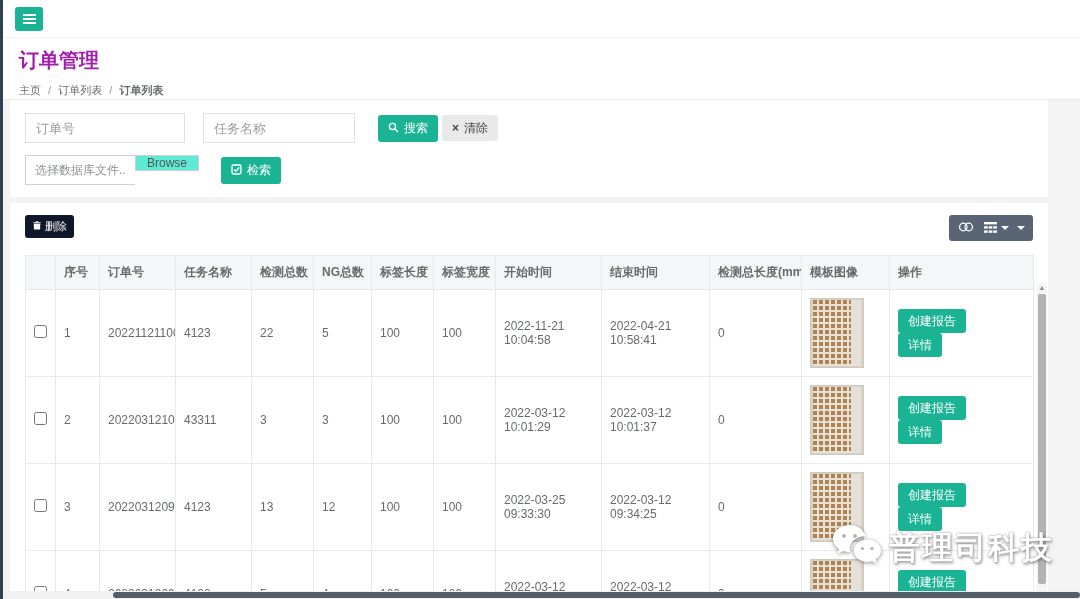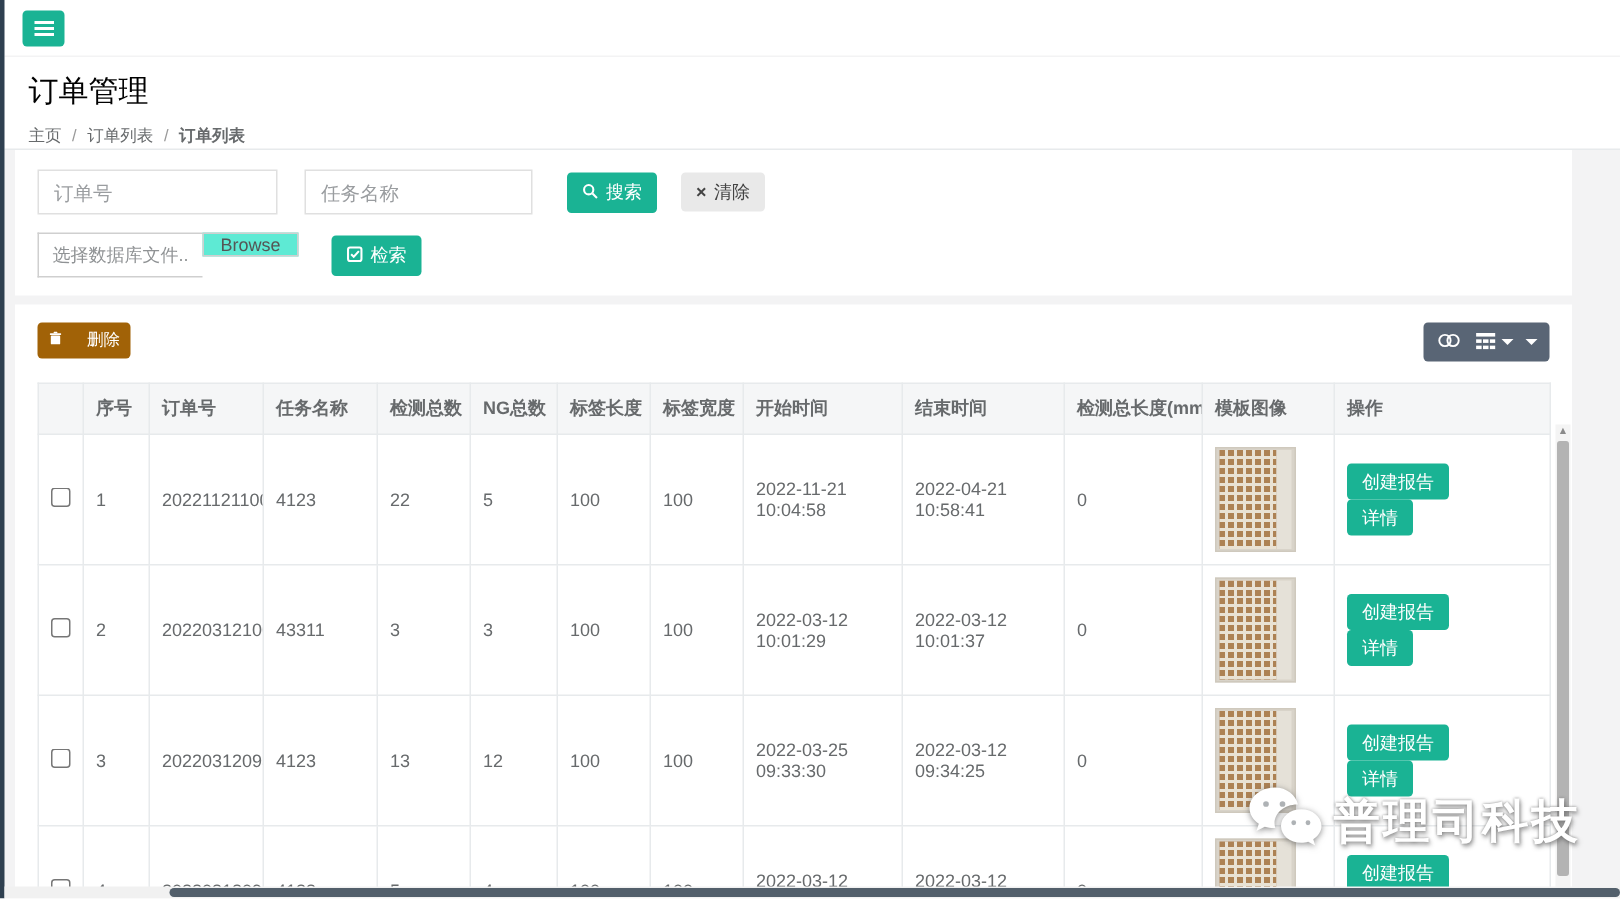--- a/index.html
+++ b/index.html
@@ -16,53 +16,53 @@
   .hamburger-btn { width:28px; height:24px; background:#1ab394; border:none; border-radius:3px;
     display:flex; flex-direction:column; justify-content:center; align-items:center; gap:2px; cursor:pointer; }
   .hamburger-btn i { display:block; width:13px; height:2px; background:#fff; }
   .topbar-right { margin-left:auto; display:flex; align-items:center; gap:30px; color:#999c9e; font-size:12px; }
   .welcome { color:#8a8d8f; }
   .logout { display:flex; align-items:center; gap:5px; color:#999c9e; cursor:pointer; }
 
   
   .page-heading { position:absolute; top:38px; left:3px; width:1077px; height:62px; background:#fff;
     border-bottom:1px solid #e7eaec; padding:9px 16px; }
-  .page-title { font-size:20px; font-weight:400; color:#000000; margin-bottom:9px; }
+  .page-title { font-size:20px; font-weight:700; color:#a21caf; margin-bottom:9px; }
   .breadcrumb { font-size:11px; color:#676a6c; }
   .breadcrumb .sep { margin:0 4px; color:#999; }
   .breadcrumb .current { font-weight:bold; color:#676a6c; }
 
   
   .content { position:absolute; top:100px; left:3px; width:1077px; height:499px; background:#f3f3f4; }
   .panel { background:#fff; margin-left:7px; width:1038px; }
   .search-panel { padding:13px 15px 12px; }
   .form-row { display:flex; align-items:center; margin-bottom:12px; }
   .form-row:last-child { margin-bottom:0; }
   .text-input { height:30px; border:1px solid #e0e0e0; padding:0 10px; font-size:13px; color:#676a6c;
     font-family:inherit; outline:none; background:#fff; }
   .text-input::placeholder { color:#9a9da0; }
   .in-order { width:160px; margin-right:18px; }
   .in-task { width:152px; margin-right:23px; }
   .in-time { width:150px; margin-right:12px; }
   .btn { border:none; border-radius:3px; font-size:12px; font-family:inherit; cursor:pointer;
     display:inline-flex; align-items:center; gap:5px; padding:7px 10px; line-height:1; }
   .btn-green { background:#1ab394; color:#fff; }
   .btn-gray { background:#e9e9e9; color:#444; }
-  .btn-search { margin-right:16px; }
+  .btn-search { margin-right:4px; }
   .file-group { display:flex; margin-right:22px; }
   .file-input { width:110px; height:30px; border:1px solid #cfcfcf; border-right:none; padding:0 9px;
     font-size:12px; color:#676a6c; font-family:inherit; outline:none; background:#fff; }
   .file-input::placeholder { color:#8f9294; }
   .browse-btn { height:16px; background:#5eead4; border:1px solid #cfcfcf; color:#555; font-size:12px;
     padding:0 11px; cursor:pointer; font-family:Liberation Sans, sans-serif; }
 
   
   .table-panel { margin-top:6px; padding:12px 15px 0; height:393px; overflow:hidden; position:relative; }
   .table-toolbar { display:flex; align-items:flex-start; margin-bottom:14px; height:26px; }
-  .btn-delete { background:#a16207; color:#fff; padding:5px 7px; font-size:11px; gap:16px; }
+  .btn-delete { background:#0f172a; color:#fff; padding:5px 7px; font-size:11px; gap:3px; }
   .view-group { margin-left:auto; background:#596575; border-radius:3px; height:26px; width:84px;
     display:flex; align-items:center; justify-content:space-evenly; cursor:pointer; }
   .caret { width:0; height:0; border-left:4px solid transparent; border-right:4px solid transparent;
     border-top:4px solid #fff; display:inline-block; }
   .view-group .grp { display:flex; align-items:center; gap:4px; }
 
   table { border-collapse:collapse; table-layout:fixed; width:1008px; font-size:12px; color:#676a6c; }
   th, td { border:1px solid #e7eaec; text-align:left; vertical-align:middle; padding:8px; overflow:hidden; }
   thead th { background:#f5f6f7; font-weight:bold; height:32px; padding:8px 8px; white-space:nowrap; }
   tbody td { height:75px; background:#fff; }

